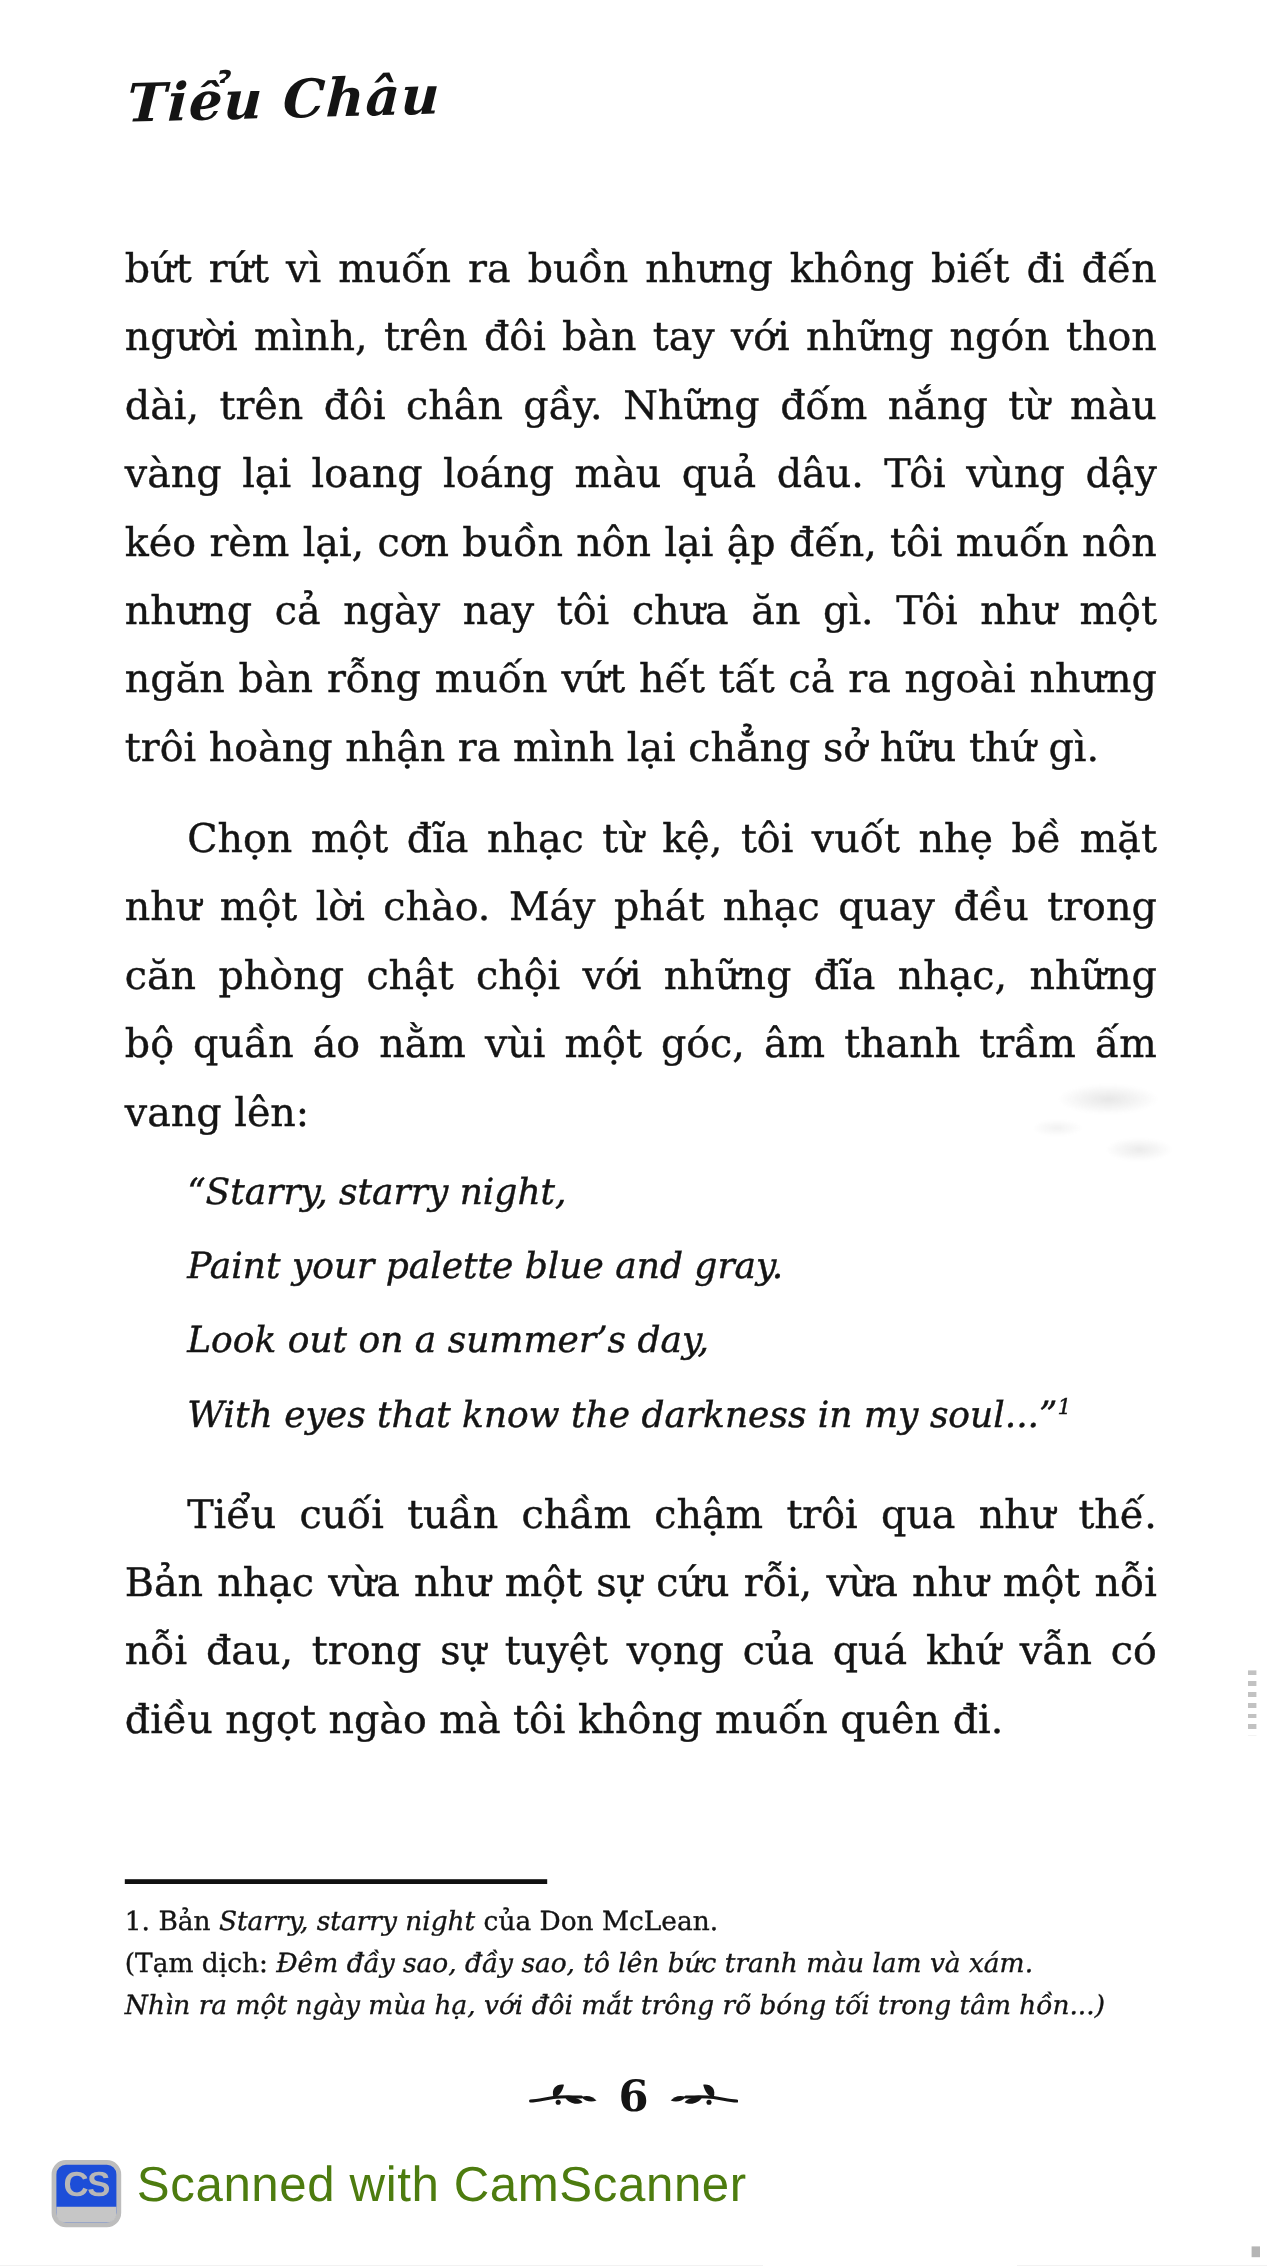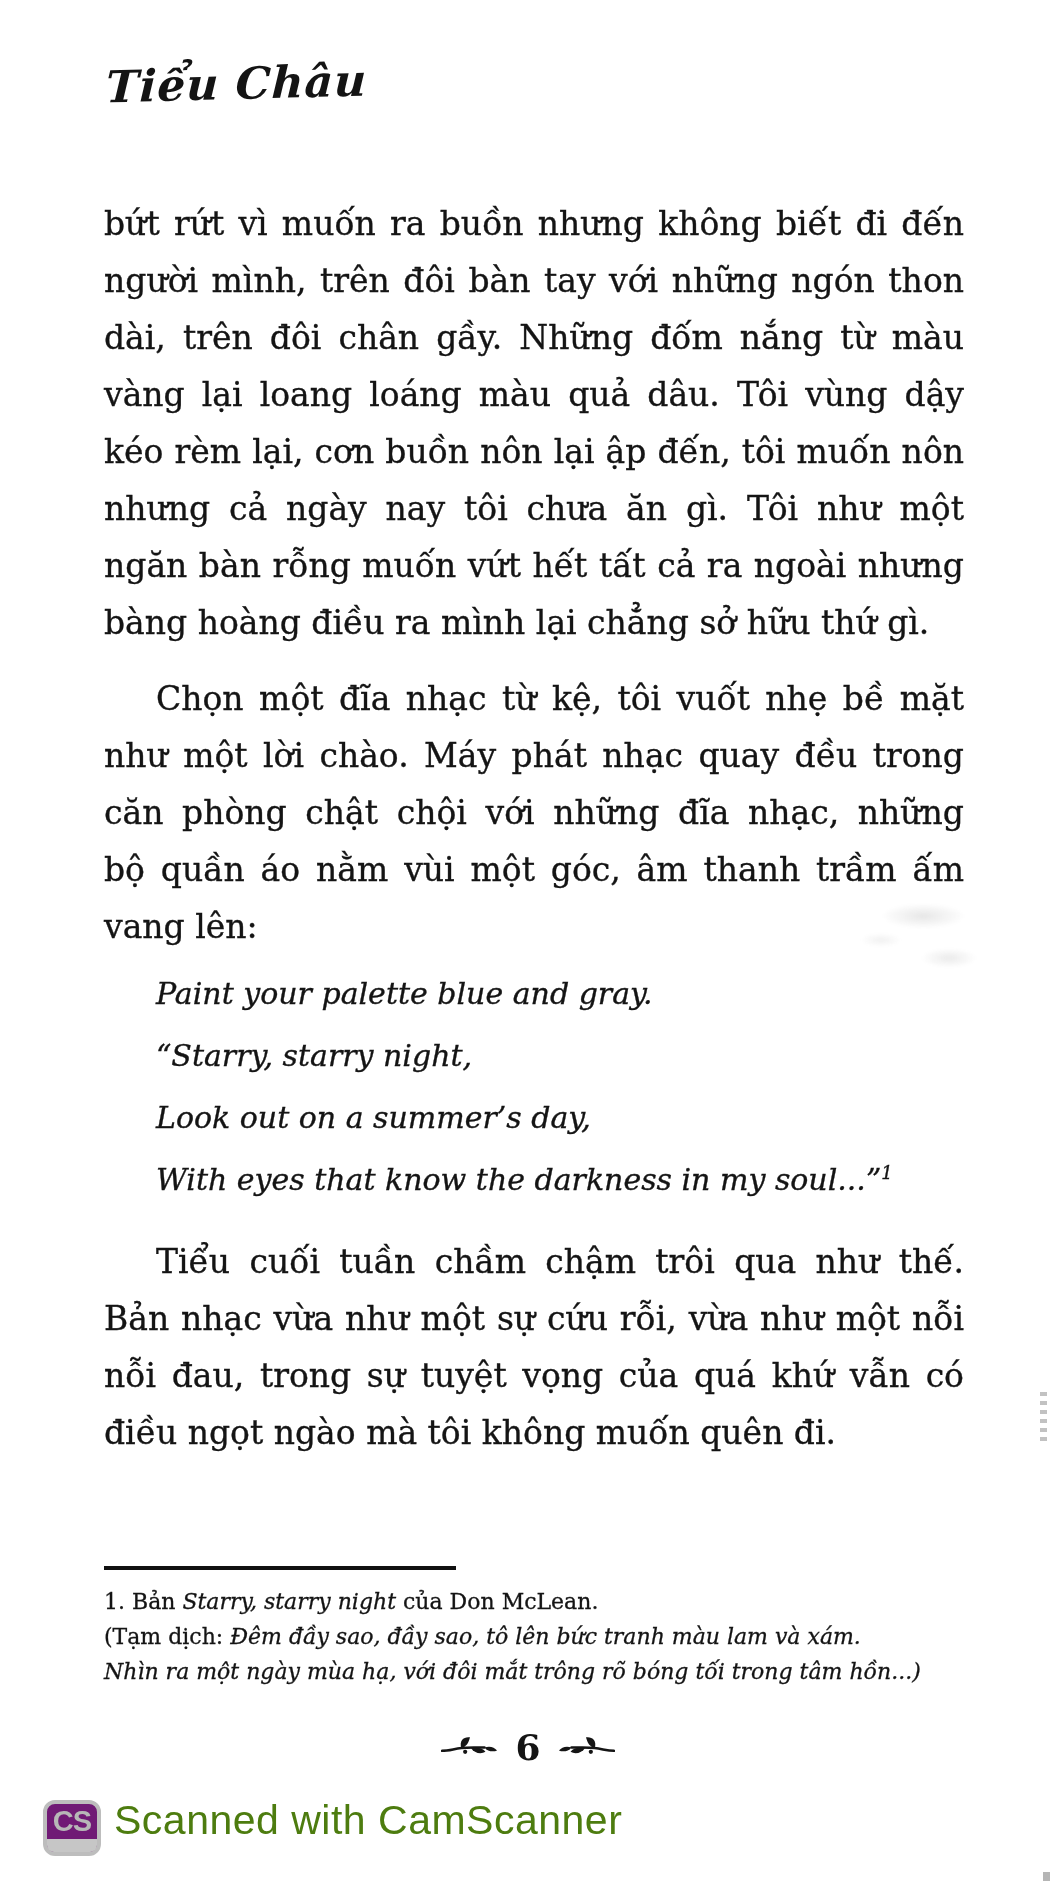--- a/index.html
+++ b/index.html
@@ -58,21 +58,21 @@
     filter:blur(1px);
   }
   .edge-mark{
     position:absolute;left:1040px;top:1392px;width:7px;height:54px;opacity:.45;
     background:repeating-linear-gradient(#777 0 4px, transparent 4px 9px);
   }
   .speck{position:absolute;left:1043px;top:1872px;width:7px;height:9px;background:#b5b5b5;}
   
   .cs-logo{
     position:absolute;left:43px;top:1800px;width:58px;height:56px;
-    border:4px solid #bdbdbd;border-radius:12px;box-sizing:border-box;background:#701a75;
+    border:4px solid #bdbdbd;border-radius:12px;box-sizing:border-box;background:#1d4ed8;
   }
   .cs-logo-text{
     position:absolute;top:1px;left:0;right:0;text-align:center;
     font-family:"Liberation Sans", sans-serif;font-weight:bold;font-size:29px;
     color:#b7b7b7;letter-spacing:-1px;
   }
   .cs-band{
     position:absolute;left:0;right:0;bottom:0;height:13px;background:#c6c6c6;
     border-radius:0 0 7px 7px;
   }
@@ -91,32 +91,32 @@
 
   <div class="content">
       <div class="block para">
         <div class="bline">bứt rứt vì muốn ra buồn nhưng không biết đi đến</div>
         <div class="bline">người mình, trên đôi bàn tay với những ngón thon</div>
         <div class="bline">dài, trên đôi chân gầy. Những đốm nắng từ màu</div>
         <div class="bline">vàng lại loang loáng màu quả dâu. Tôi vùng dậy</div>
         <div class="bline">kéo rèm lại, cơn buồn nôn lại ập đến, tôi muốn nôn</div>
         <div class="bline">nhưng cả ngày nay tôi chưa ăn gì. Tôi như một</div>
         <div class="bline">ngăn bàn rỗng muốn vứt hết tất cả ra ngoài nhưng</div>
-        <div class="bline last">bàng hoàng điều ra mình lại chẳng sở hữu thứ gì.</div>
+        <div class="bline last">trôi hoàng nhận ra mình lại chẳng sở hữu thứ gì.</div>
       </div>
       <div class="block para indent">
         <div class="bline">Chọn một đĩa nhạc từ kệ, tôi vuốt nhẹ bề mặt</div>
         <div class="bline">như một lời chào. Máy phát nhạc quay đều trong</div>
         <div class="bline">căn phòng chật chội với những đĩa nhạc, những</div>
         <div class="bline">bộ quần áo nằm vùi một góc, âm thanh trầm ấm</div>
         <div class="bline last">vang lên:</div>
       </div>
       <div class="block lyrics">
+        <div class="lline">“Starry, starry night,</div>
         <div class="lline">Paint your palette blue and gray.</div>
-        <div class="lline">“Starry, starry night,</div>
         <div class="lline">Look out on a summer’s day,</div>
         <div class="lline">With eyes that know the darkness in my soul...”<sup>1</sup></div>
       </div>
       <div class="block para indent">
         <div class="bline">Tiểu cuối tuần chầm chậm trôi qua như thế.</div>
         <div class="bline">Bản nhạc vừa như một sự cứu rỗi, vừa như một nỗi</div>
         <div class="bline">nỗi đau, trong sự tuyệt vọng của quá khứ vẫn có</div>
         <div class="bline last">điều ngọt ngào mà tôi không muốn quên đi.</div>
       </div>
     </div>

